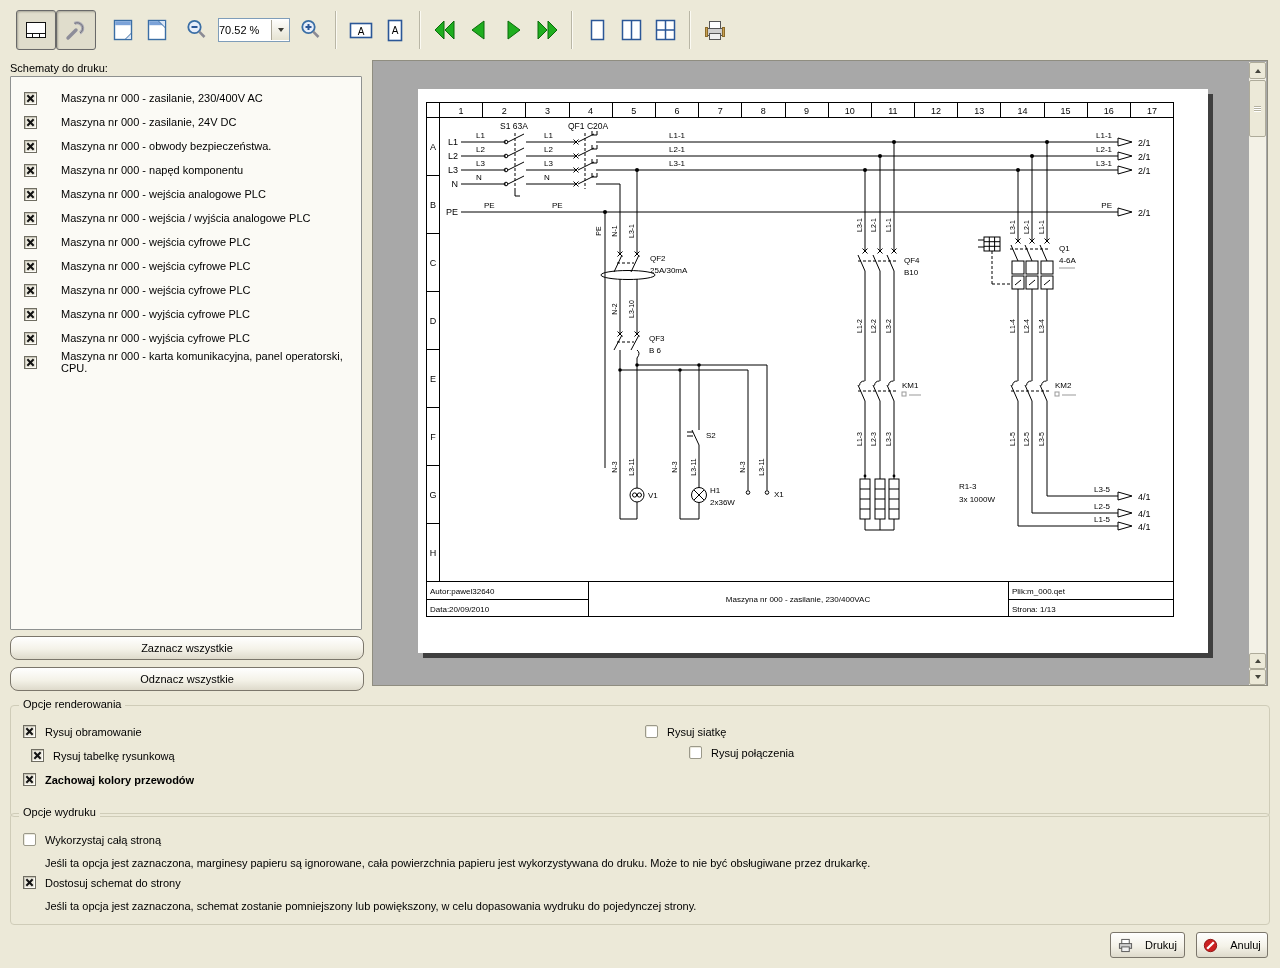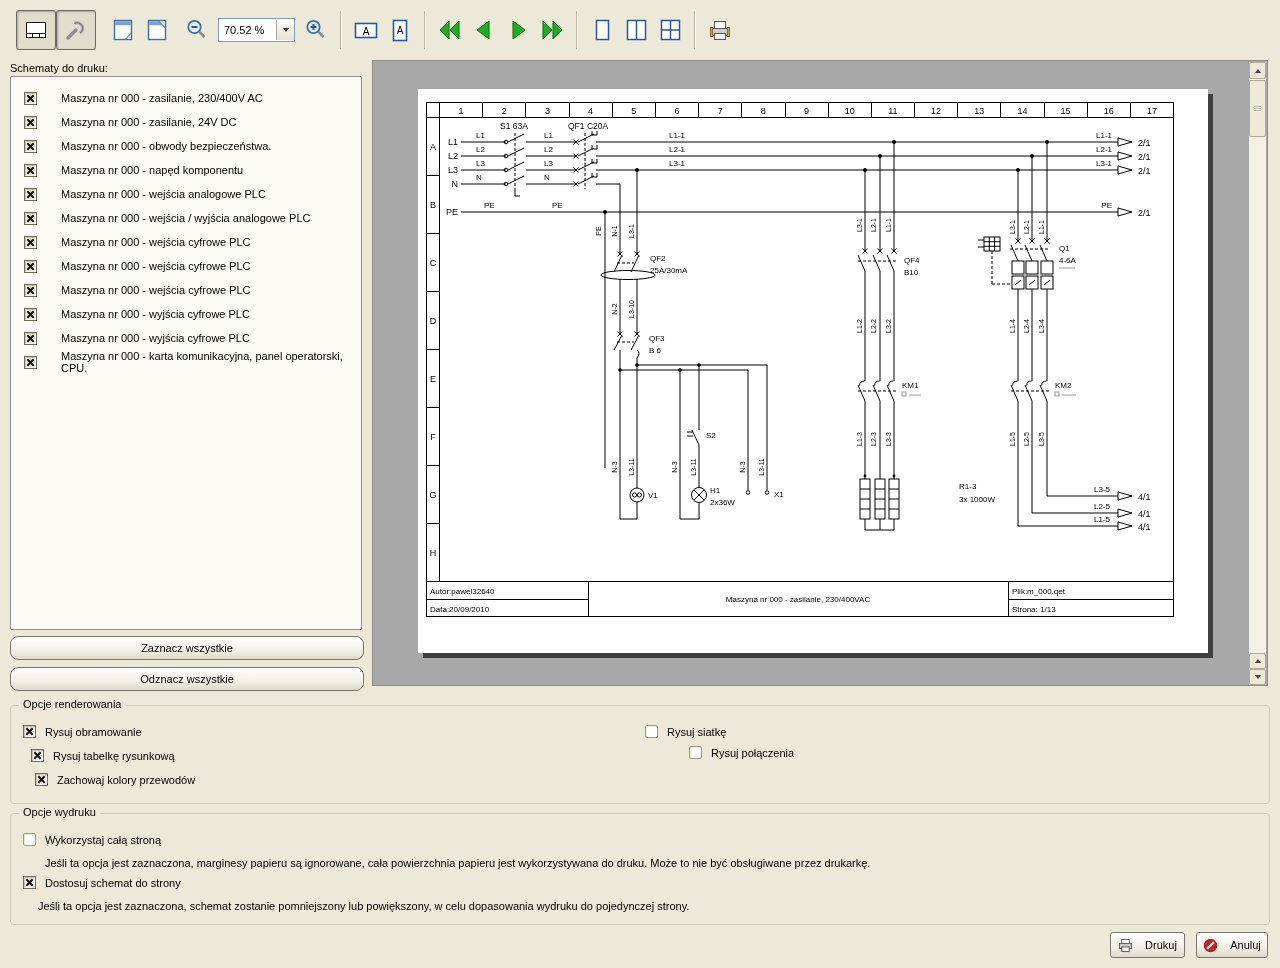--- a/index.html
+++ b/index.html
@@ -8,21 +8,21 @@
     background:#ece9d8;color:#000;
     font-family:"Liberation Sans",sans-serif;font-size:11px;
   }
   
   .toolbar{position:absolute;left:0;top:0;width:1280px;height:60px;display:flex;align-items:center;padding-left:16px;box-sizing:border-box;}
   .tbtn{width:38px;height:38px;display:flex;align-items:center;justify-content:center;border:1px solid transparent;border-radius:3px;flex:0 0 auto;}
   .tbtn.pressed{border:1px solid #696969;background:#e0ddcc;box-shadow:inset 1px 1px 2px rgba(0,0,0,.25);}
   .tbtn.flat{width:32px;}
   .tsep{width:0;height:38px;border-left:1px solid #b9b6a5;border-right:1px solid #fbfaf3;margin:0 7px;flex:0 0 auto;}
   .zoombox{display:flex;align-items:center;height:22px;border:1px solid #7f9db9;background:#fff;margin:0 4px;flex:0 0 auto;}
-  .zoombox .zval{width:52px;padding-left:5px;font-size:11px;}
+  .zoombox .zval{width:52px;font-size:11px;}
   .zoombox .zarrow{width:17px;height:20px;background:linear-gradient(#fdfdfb,#e6e3d2);border-left:1px solid #aca899;display:flex;align-items:center;justify-content:center;}
   .zoombox .zarrow i{width:0;height:0;border-left:3.5px solid transparent;border-right:3.5px solid transparent;border-top:4px solid #3a3a34;}
   
   .side-label{position:absolute;left:10px;top:62px;}
   .listbox{position:absolute;left:10px;top:76px;width:352px;height:554px;background:#fbfaf5;border:1px solid #8e9190;border-radius:1px;box-sizing:border-box;padding-top:9px;}
   .li{height:24px;display:flex;align-items:center;gap:24px;padding-left:13px;}
   .cb{width:13px;height:13px;box-sizing:border-box;display:flex;align-items:center;justify-content:center;flex:0 0 auto;}
   .cb.on{background:#eceade;border:1px solid #6f6d62;box-shadow:inset 1px 1px 0 #c9c6b8, inset -1px -1px 0 #fdfcf8;}
   .cb.off{background:#fff;border:1px solid #9b998a;border-radius:2px;box-shadow:inset 1px 1px 0 #eceade;}
   .xpbtn{position:absolute;left:10px;width:352px;height:22px;border:1px solid #7b766b;border-radius:8px;
@@ -580,39 +580,39 @@
       </div>
     <div class="sbtn sb-up2">
         <i class="tri-up"></i>
       </div>
     <div class="sbtn sb-dn">
         <i class="tri-dn"></i>
       </div>
   </div>
 </div>
 
-<div class="groupbox" style="top:705px;height:99px;">
+<div class="groupbox" style="top:705px;height:112px;">
   <span class="gtitle">Opcje renderowania</span>
   <div class="optrow" style="left:12px;top:19px;">
     <span class="cb on">
         <svg width="9" height="9" viewBox="0 0 10 10">
           <path d="M1.5 1.5 L8.5 8.5 M8.5 1.5 L1.5 8.5" stroke="#141414" stroke-width="2.3" fill="none"></path>
         </svg>
       </span>
     <span>Rysuj obramowanie</span>
   </div>
   <div class="optrow" style="left:12px;top:43px;padding-left:8px;">
     <span class="cb on">
         <svg width="9" height="9" viewBox="0 0 10 10">
           <path d="M1.5 1.5 L8.5 8.5 M8.5 1.5 L1.5 8.5" stroke="#141414" stroke-width="2.3" fill="none"></path>
         </svg>
       </span>
     <span>Rysuj tabelkę rysunkową</span>
   </div>
-  <div class="optrow" style="left:24px;top:67px;">
+  <div class="optrow" style="left:12px;top:67px;font-weight:bold;">
     <span class="cb on">
         <svg width="9" height="9" viewBox="0 0 10 10">
           <path d="M1.5 1.5 L8.5 8.5 M8.5 1.5 L1.5 8.5" stroke="#141414" stroke-width="2.3" fill="none"></path>
         </svg>
       </span>
     <span>Zachowaj kolory przewodów</span>
   </div>
   <div class="optrow" style="left:634px;top:19px;">
     <span class="cb off"></span>
     <span>Rysuj siatkę</span>
@@ -631,21 +631,21 @@
   </div>
   <div class="descrow" style="left:34px;top:43px;">Jeśli ta opcja jest zaznaczona, marginesy papieru są ignorowane, cała powierzchnia papieru jest wykorzystywana do druku. Może to nie być obsługiwane przez drukarkę.</div>
   <div class="optrow" style="left:12px;top:62px;">
     <span class="cb on">
         <svg width="9" height="9" viewBox="0 0 10 10">
           <path d="M1.5 1.5 L8.5 8.5 M8.5 1.5 L1.5 8.5" stroke="#141414" stroke-width="2.3" fill="none"></path>
         </svg>
       </span>
     <span>Dostosuj schemat do strony</span>
   </div>
-  <div class="descrow" style="left:27px;top:86px;">Jeśli ta opcja jest zaznaczona, schemat zostanie pomniejszony lub powiększony, w celu dopasowania wydruku do pojedynczej strony.</div>
+  <div class="descrow" style="left:34px;top:86px;">Jeśli ta opcja jest zaznaczona, schemat zostanie pomniejszony lub powiększony, w celu dopasowania wydruku do pojedynczej strony.</div>
 </div>
 
 <div class="action" style="left:1110px;width:73px;">
   <svg width="15" height="15" viewBox="0 0 16 16">
     <rect x="4" y="1.5" width="8" height="5" fill="#fff" stroke="#555"></rect>
     <rect x="1.5" y="6" width="13" height="5" fill="#cfcfcf" stroke="#555"></rect>
     <rect x="4" y="9.5" width="8" height="5" fill="#f1f1f1" stroke="#555"></rect>
   </svg>
   <span>Drukuj</span>
 </div>

